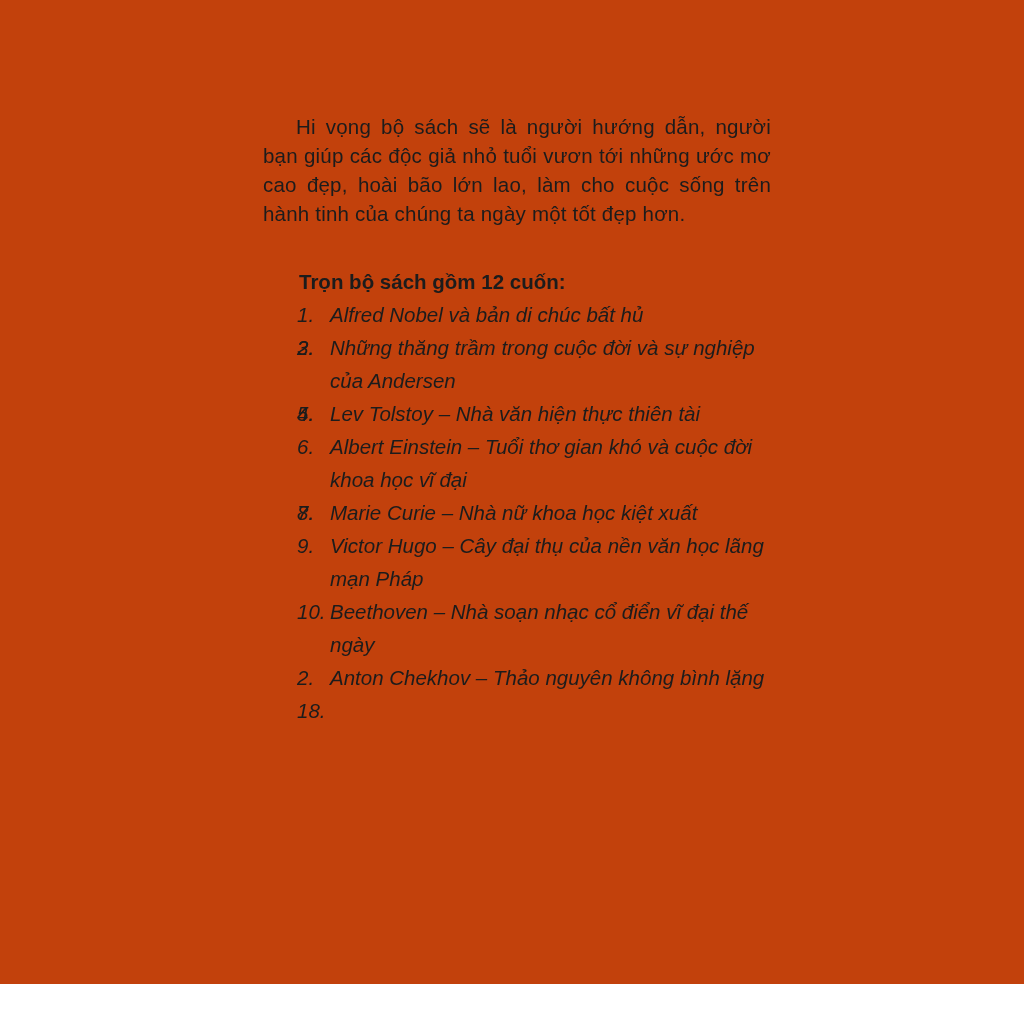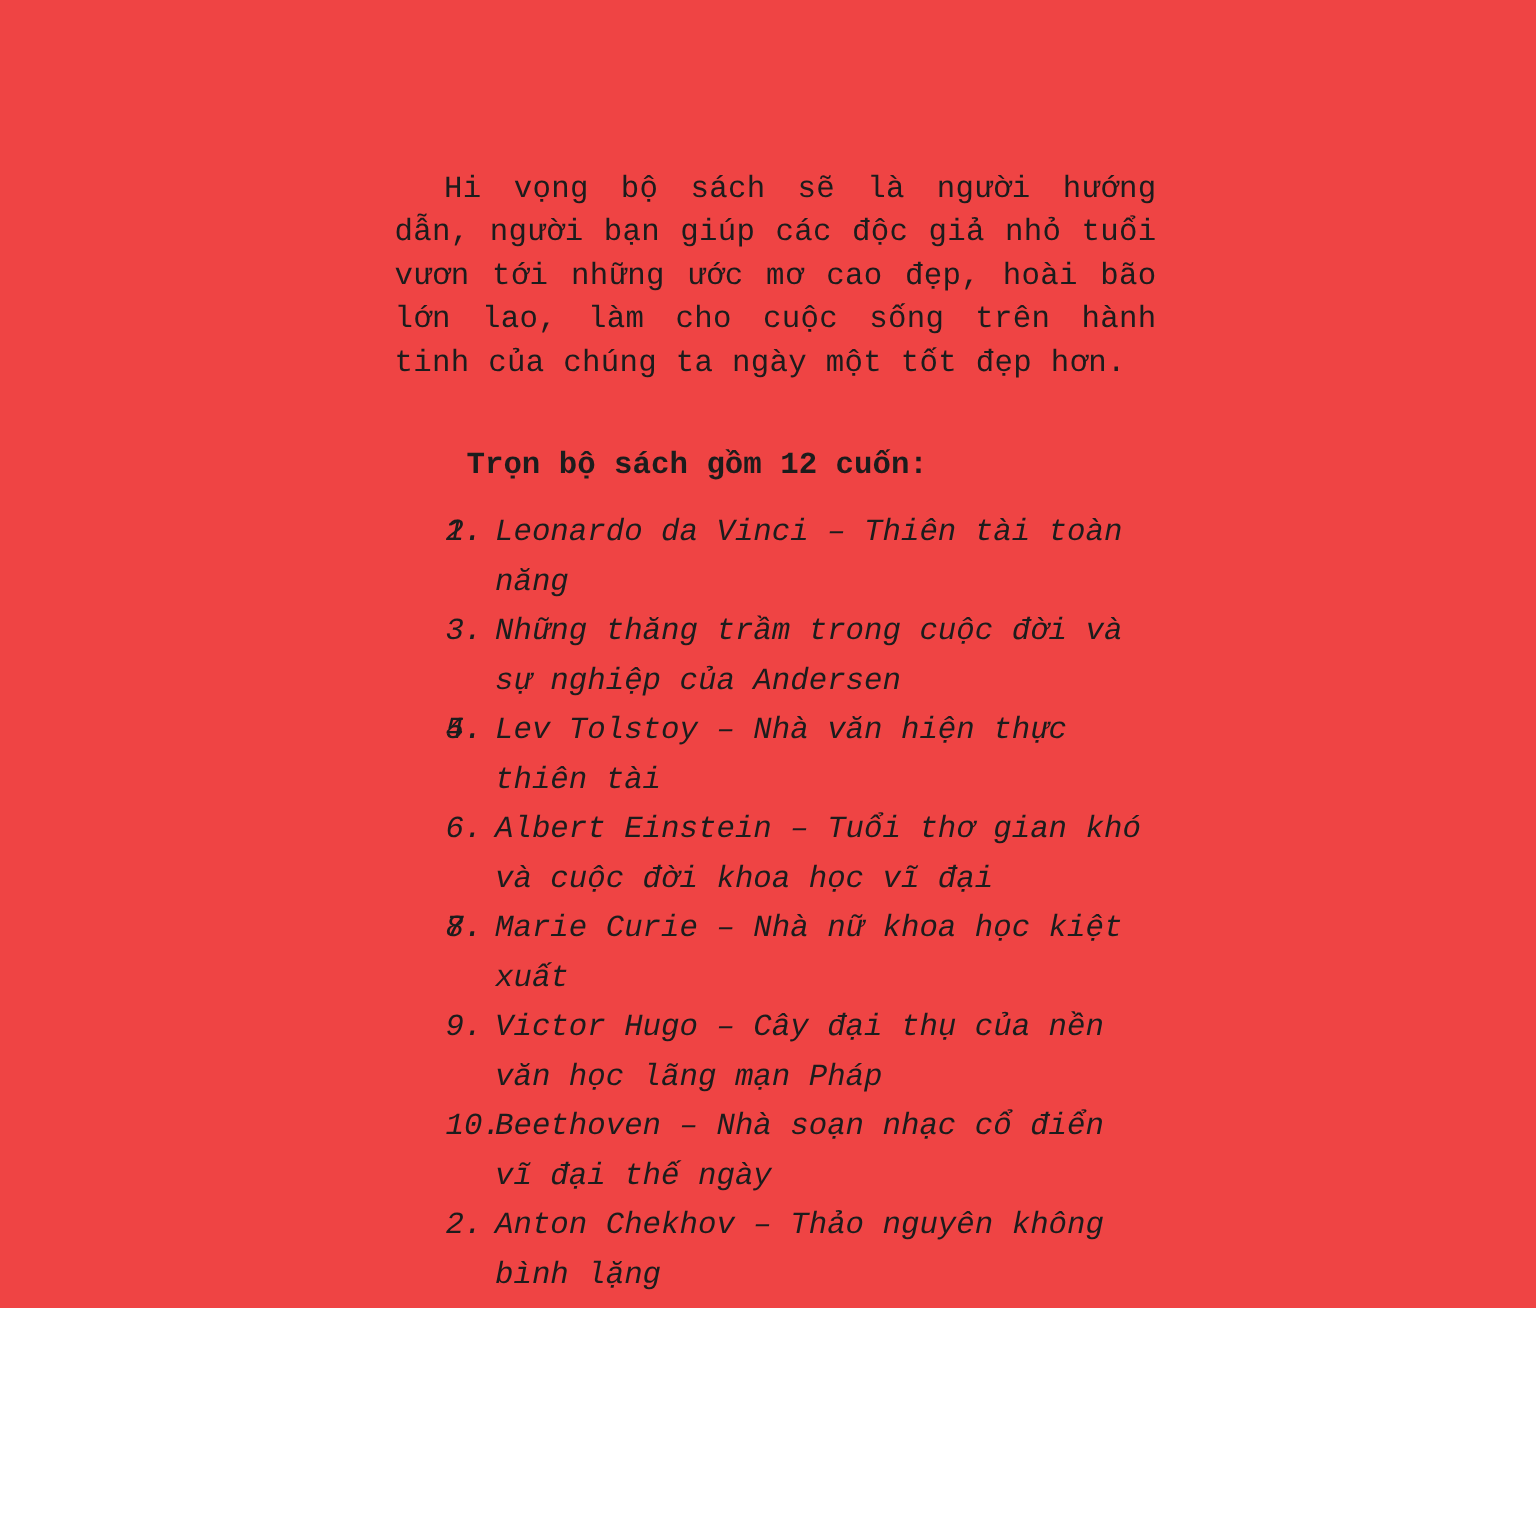--- a/index.html
+++ b/index.html
@@ -3,23 +3,23 @@
 <meta charset="utf-8">
 <style>
   html, body {
     margin: 0;
     padding: 0;
     background: #ffffff;
   }
   .page {
     position: relative;
     width: 1024px;
-    height: 872px;
-    background: #ef4444;
-    font-family: Liberation Mono, monospace;
+    height: 984px;
+    background: #c2410c;
+    font-family: Liberation Sans, sans-serif;
     color: #1c1c1c;
     overflow: hidden;
   }
   .content {
     position: absolute;
     left: 263px;
     top: 112px;
     width: 508px;
   }
   .intro-paragraph {
@@ -28,21 +28,21 @@
     text-align: justify;
     text-indent: 33px;
     margin: 0 0 37px 0;
     letter-spacing: 0.2px;
   }
   .list-title {
     font-size: 20.5px;
     line-height: 33px;
     font-weight: bold;
     padding-left: 36px;
-    margin: 12px;
+    margin: 0;
   }
   .book-list {
     margin: 0;
     padding: 0;
     list-style: none;
     font-style: italic;
     font-size: 20.5px;
     line-height: 33px;
   }
   .book-item {
@@ -62,24 +62,24 @@
 <div class="page">
   <div class="content">
 
     <p class="intro-paragraph">Hi vọng bộ sách sẽ là người hướng dẫn, người bạn giúp các độc giả nhỏ tuổi vươn tới những ước mơ cao đẹp, hoài bão lớn lao, làm cho cuộc sống trên hành tinh của chúng ta ngày một tốt đẹp hơn.</p>
 
     <p class="list-title">Trọn bộ sách gồm 12 cuốn:</p>
 
     <ol class="book-list">
       <li class="book-item">
         <span class="num">1.</span>
+        <span class="txt">Alfred Nobel và bản di chúc bất hủ</span>
       </li>
       <li class="book-item">
         <span class="num">2.</span>
-        <span class="txt">Leonardo da Vinci – Thiên tài toàn năng</span>
       </li>
       <li class="book-item">
         <span class="num">3.</span>
         <span class="txt">Những thăng trầm trong cuộc đời và sự nghiệp của Andersen</span>
       </li>
       <li class="book-item">
         <span class="num">4.</span>
       </li>
       <li class="book-item">
         <span class="num">5.</span>

